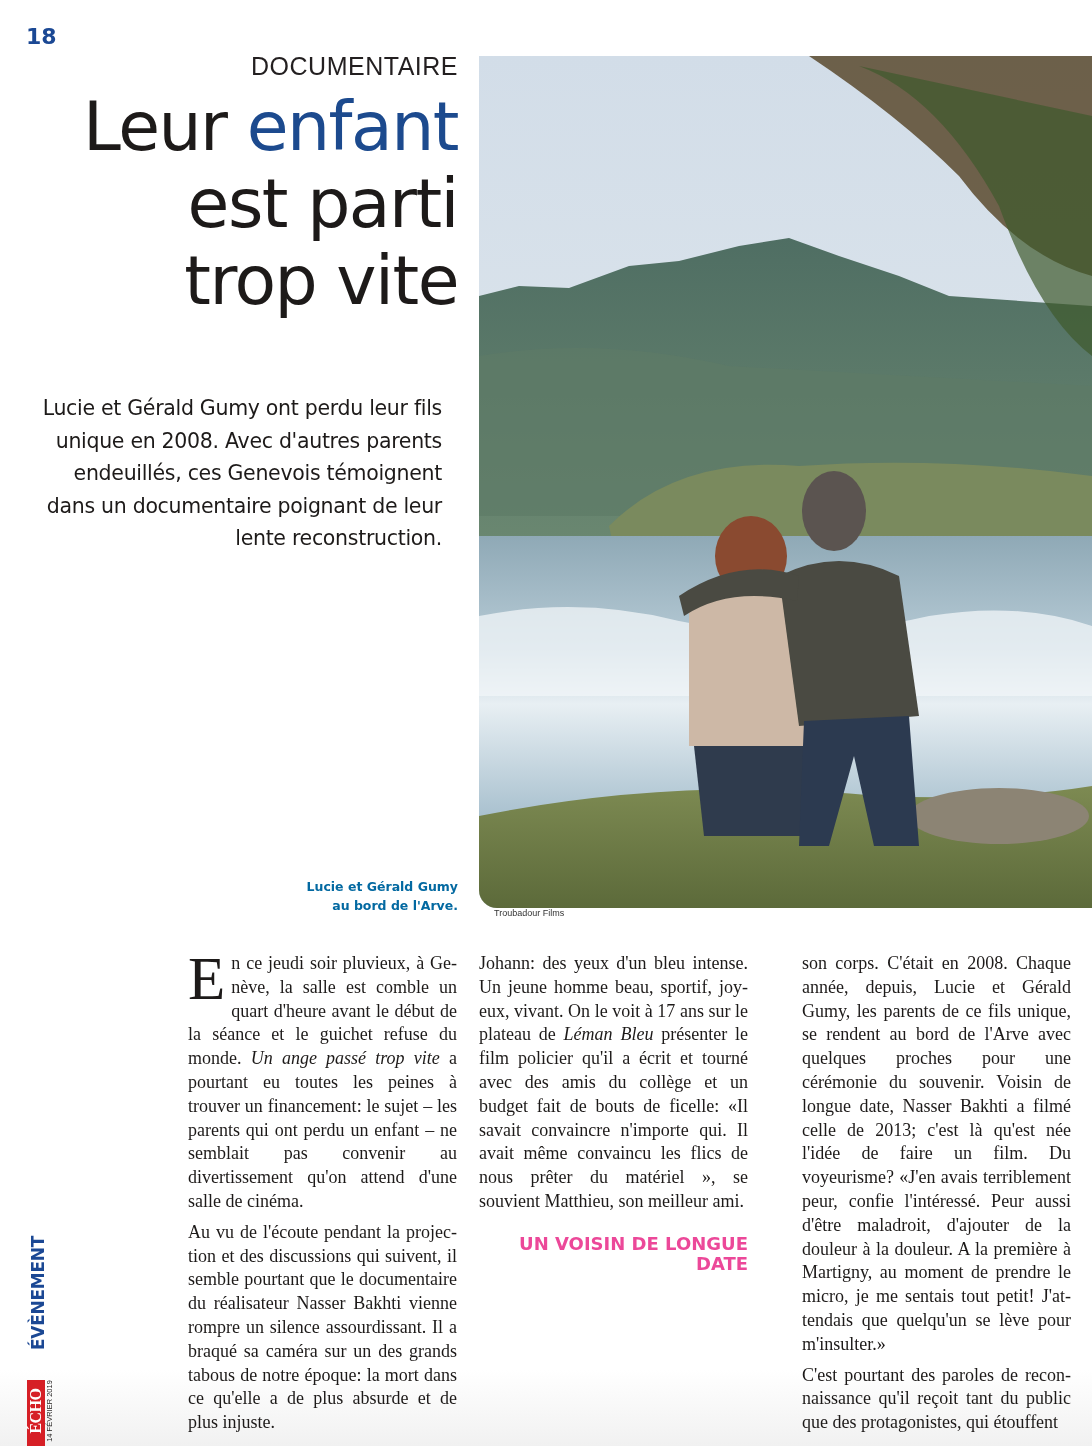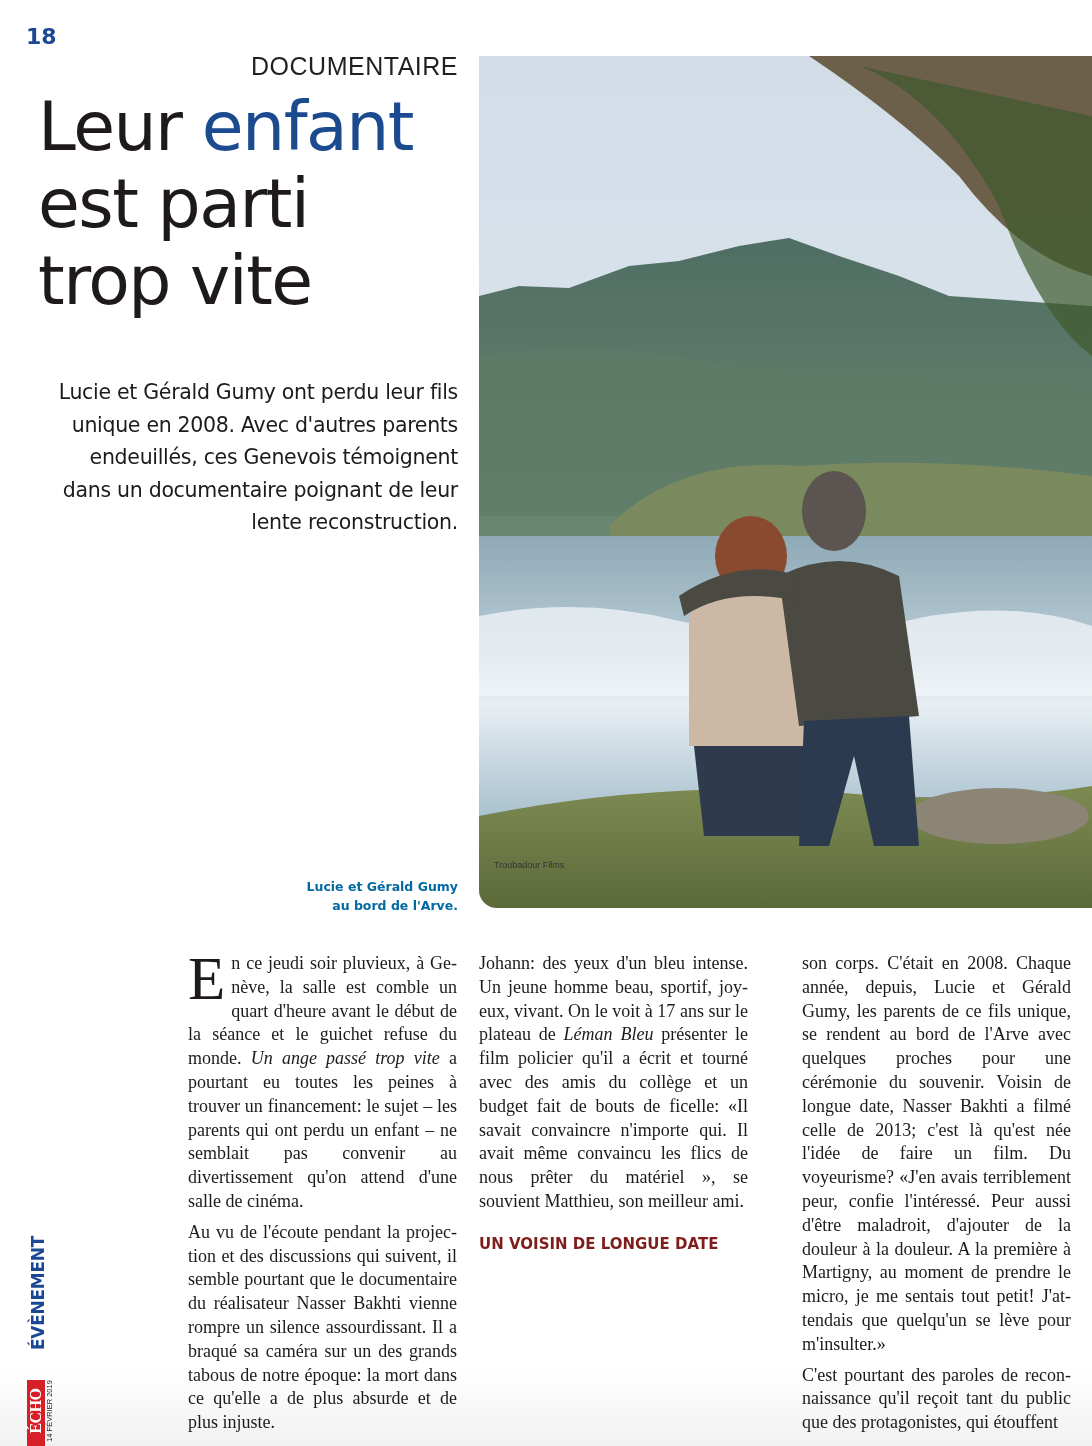--- a/index.html
+++ b/index.html
@@ -14,63 +14,63 @@
     font-size: 22px; color: #1b4894; letter-spacing: 0px;
   }
   .kicker {
     position: absolute; right: 634px; top: 52px;
     font-family: "Liberation Sans", sans-serif; font-size: 25px;
     color: #231f20; letter-spacing: 0.5px; 
   }
   .headline {
     position: absolute; right: 634px; top: 88px; width: 420px;
     margin: 0; font-family: "DejaVu Sans", sans-serif; font-weight: normal;
-    font-size: 68px; line-height: 77px; text-align: left; color: #1d1a19;
+    font-size: 68px; line-height: 77px; text-align: right; color: #1d1a19;
     letter-spacing: -1.5px;
   }
   .headline .accent { color: #1c4a8e; }
   .lede {
     position: absolute; right: 634px; top: 376px; width: 420px;
     font-family: "DejaVu Sans", sans-serif; font-size: 20.5px; line-height: 32.5px;
-    text-align: right; color: #1d1a19; margin: 0; letter-spacing: -0.3px;
+    text-align: right; color: #1d1a19; margin: 16px; letter-spacing: -0.3px;
   }
   .photo {
     position: absolute; left: 479px; top: 56px; width: 613px; height: 852px;
     border-radius: 0 0 0 18px; overflow: hidden; background: #c8d4df;
   }
   .photo svg { display: block; width: 100%; height: 100%; }
   .caption {
     position: absolute; right: 634px; top: 877px; text-align: right;
     font-family: "DejaVu Sans", sans-serif; font-weight: bold;
     font-size: 12.5px; line-height: 19px; color: #0369a1;
   }
   .credit {
-    position: absolute; left: 494px; top: 860px;
+    position: absolute; left: 494px; top: 908px;
     font-family: "Liberation Sans", sans-serif; font-size: 9px; color: #333;
   }
   .col {
     position: absolute; top: 952px; width: 269px;
     font-family: "Liberation Serif", serif; font-size: 18px; line-height: 23.8px;
     color: #1d1a19; text-align: justify; hyphens: manual;
   }
   .col p { margin: 0; }
   .col p + p { margin-top: 7px; }
   .col em { font-style: italic; }
   .col-1 { left: 188px; }
   .col-2 { left: 479px; }
   .col-3 { left: 802px; }
   .dropcap {
     float: left; font-family: "Liberation Serif", serif;
     font-size: 61px; line-height: 46px; margin: 4px 6px 0 0; color: #1d1a19;
   }
   .subhead {
     margin: 20px 0 0 0 !important;
     font-family: "DejaVu Sans", sans-serif; font-weight: bold;
-    font-size: 15px; line-height: 20px; letter-spacing: 0px; text-align: left;
-    color: #7f1d1d;
+    font-size: 18px; line-height: 20px; letter-spacing: 0px; text-align: right;
+    color: #ec4899;
   }
   .spine {
     position: absolute; left: 22px; top: 1230px; width: 30px; height: 216px;
   }
   .spine-section {
     position: absolute; left: -48px; top: 52px; width: 130px; height: 22px;
     transform: rotate(-90deg); transform-origin: center center;
     font-family: "DejaVu Sans", sans-serif; font-weight: bold; font-size: 17px;
     color: #1b4894; letter-spacing: -0.3px; white-space: nowrap; text-align: center;
   }

